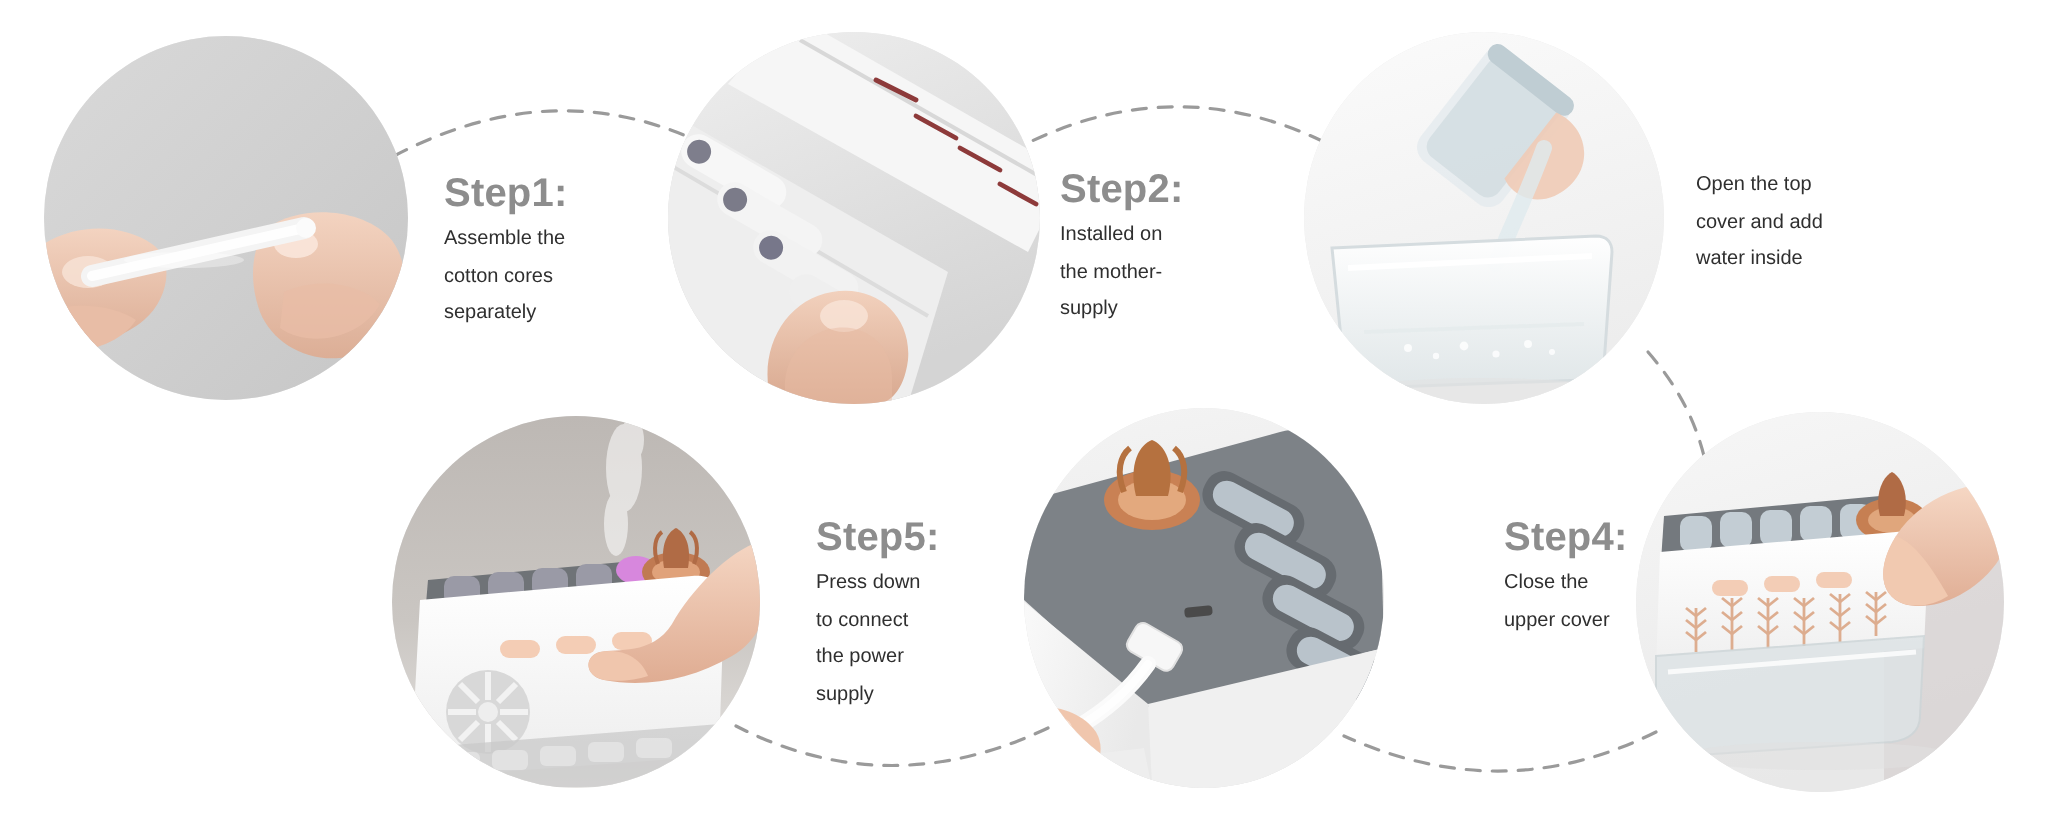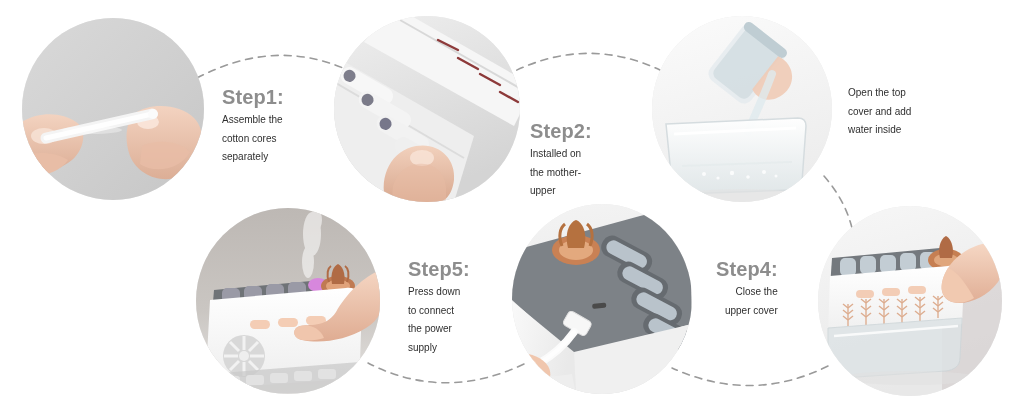--- a/index.html
+++ b/index.html
@@ -443,34 +443,34 @@
     </svg>
   </div>
 
   <div class="step-block" style="left:222px; top:86px;">
     <div class="step-title">Step1:</div>
     <div class="step-desc">Assemble the
 cotton cores
 separately</div>
   </div>
 
-  <div class="step-block" style="left:530px; top:84px;margin-top:36px;">
+  <div class="step-block" style="left:530px; top:84px;">
     <div class="step-title">Step2:</div>
     <div class="step-desc">Installed on
 the mother-
-upper</div>
+supply</div>
   </div>
 
   <div class="step-block" style="left:848px; top:84px;">
     <div class="step-desc">Open the top
 cover and add
 water inside</div>
   </div>
 
-  <div class="step-block" style="left:716px; top:258px;text-align:right;">
+  <div class="step-block" style="left:752px; top:258px;">
     <div class="step-title">Step4:</div>
     <div class="step-desc">Close the
 upper cover</div>
   </div>
 
   <div class="step-block" style="left:408px; top:258px;">
     <div class="step-title">Step5:</div>
     <div class="step-desc">Press down
 to connect
 the power

